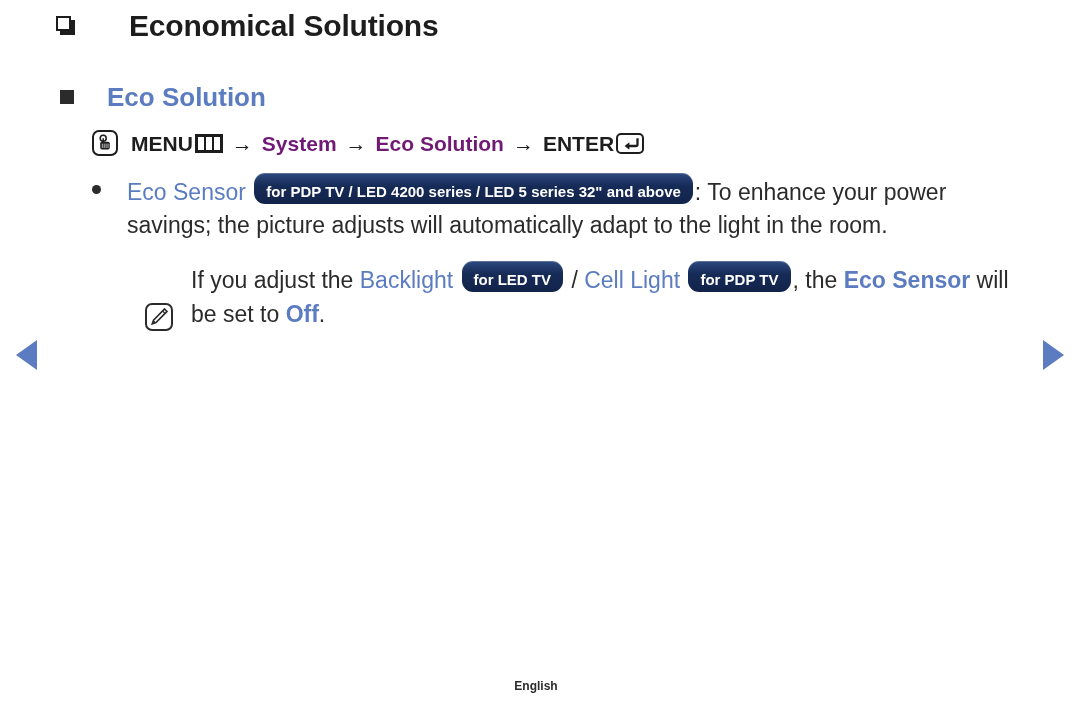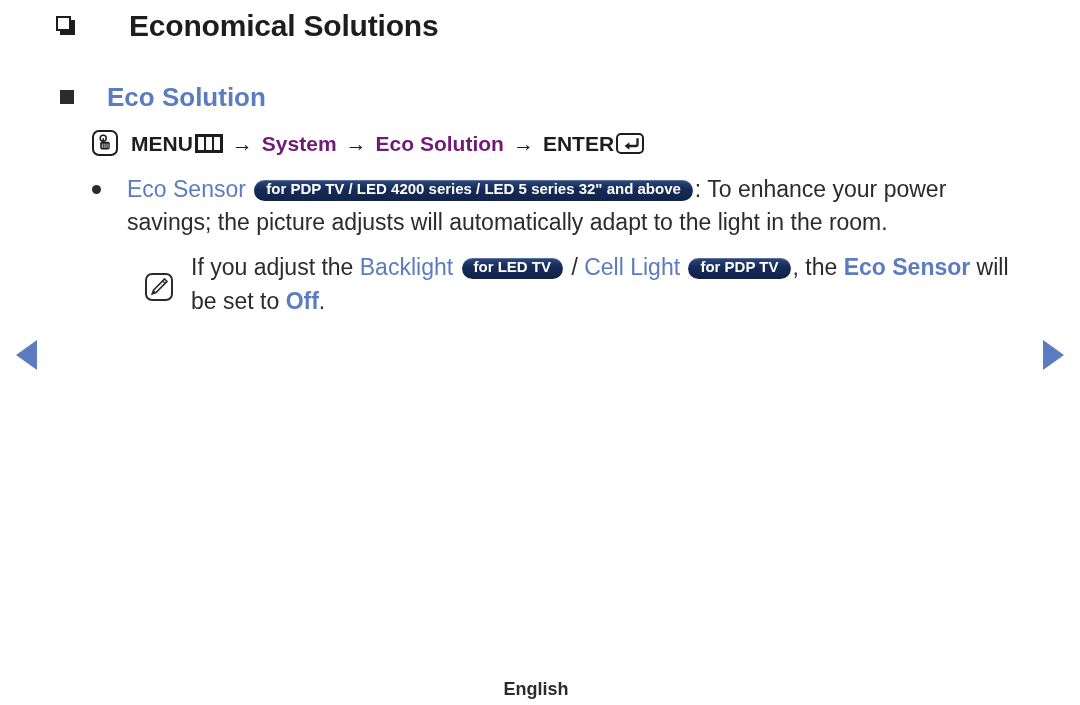--- a/index.html
+++ b/index.html
@@ -190,33 +190,33 @@
   .blue-n { color: #5b7cc0; }
 
   
   .pill {
     display: inline-block;
     background: linear-gradient(to bottom, #2e4a80 0%, #162b57 42%, #12234a 100%);
     color: #ffffff;
     font-size: 15px;
     font-weight: bold;
     border-radius: 11px;
-    padding: 0 12px 3px 12px;
+    padding: 10px 12px 3px 12px;
     line-height: 18px;
     vertical-align: 3px;
     margin: 0 2px;
     white-space: nowrap;
     box-shadow: inset 0 1px 0 rgba(255,255,255,0.22);
   }
 
   
   .note {
     display: flex;
-    align-items: center;
-    margin-top: 11px;
+    align-items: flex-end;
+    margin-top: 19px;
     margin-left: 53px;
   }
   .icon-note {
     width: 28px;
     height: 28px;
     border: 2px solid #2b2b2b;
     border-radius: 7px;
     box-sizing: border-box;
     flex: none;
     margin-top: 6px;
@@ -253,21 +253,21 @@
     border-left: 21px solid #5b7cc0;
   }
 
   
   .footer {
     position: absolute;
     left: 0;
     right: 8px;
     top: 679px;
     text-align: center;
-    font-size: 18px;
+    font-size: 12px;
     font-weight: bold;
     color: #2b2b2b;
   }
 </style>
 </head>
 <body>
 
 <div class="page">
 
   <div class="title-row">

